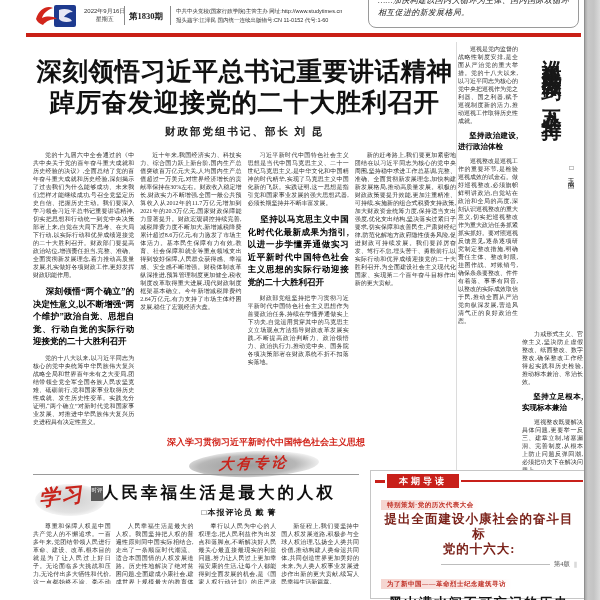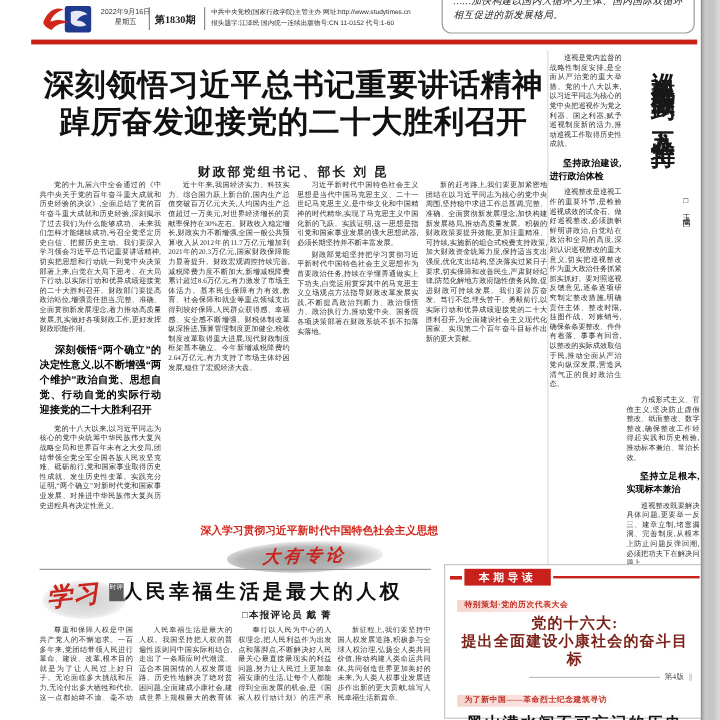--- a/index.html
+++ b/index.html
@@ -19,21 +19,21 @@
   .quote-box{position:absolute;left:368px;top:-14px;width:211px;height:42px;background:#fff;
     border:1.3px solid #9a9a9a;border-radius:8px;overflow:hidden;box-sizing:border-box;padding:8px 9px 0 9px;}
   .quote-box p{margin:0;font-size:8px;line-height:11.5px;color:#222;text-align:justify;letter-spacing:.3px;
     font-style:italic;}
   .red-rule{position:absolute;left:26px;top:33px;width:555px;height:3.5px;background:#c92016;}
 
   
   .main-article{position:absolute;left:33px;top:56px;width:423px;height:433px;}
   .hl{font-family:"Liberation Sans","DejaVu Sans",sans-serif;font-weight:900;color:#111;
     font-size:25.5px;line-height:31px;text-align:center;letter-spacing:.5px;white-space:nowrap;}
-  .byline{margin-top:19px;text-align:center;font-size:10.5px;font-weight:bold;color:#1a1a1a;letter-spacing:2px;}
+  .byline{margin-top:7px;text-align:center;font-size:10.5px;font-weight:bold;color:#1a1a1a;letter-spacing:2px;}
   .cols{position:absolute;left:0;top:95px;width:423px;height:338px;display:flex;gap:6px;overflow:hidden;}
   .col{flex:1;font-size:6px;line-height:8px;text-align:justify;color:#2f2f2f;overflow:hidden;}
   .col p{margin:0 0 2px;text-indent:2em;}
   .col .subhead{font-weight:bold;font-size:8.5px;line-height:12.5px;color:#000;margin:6px 0;text-indent:1.5em;}
   .banner{position:absolute;left:128px;top:378px;width:204px;height:55px;background:#fff;text-align:center;
     padding-top:3px;box-sizing:border-box;}
   .banner-line{font-family:"Liberation Sans","DejaVu Sans",sans-serif;font-weight:bold;color:#d2261c;
     font-size:9px;line-height:11px;white-space:nowrap;text-align:right;}
   .brush{position:relative;width:130px;height:26px;margin:3px 0 0 28px;
     background:radial-gradient(ellipse at 45% 55%, #9c9c9c 0%, #b7b7b7 48%, rgba(183,183,183,0) 78%);
@@ -135,20 +135,21 @@
       <div class="col">
         <p>党的十九届六中全会通过的《中共中央关于党的百年奋斗重大成就和历史经验的决议》,全面总结了党的百年奋斗重大成就和历史经验,深刻揭示了过去我们为什么能够成功、未来我们怎样才能继续成功,号召全党坚定历史自信、把握历史主动。我们要深入学习领会习近平总书记重要讲话精神,切实把思想和行动统一到党中央决策部署上来,自觉在大局下思考、在大局下行动,以实际行动和优异成绩迎接党的二十大胜利召开。财政部门要提高政治站位,增强责任担当,完整、准确、全面贯彻新发展理念,着力推动高质量发展,扎实做好各项财政工作,更好发挥财政职能作用。</p>
         <div class="subhead">深刻领悟“两个确立”的决定性意义,以不断增强“两个维护”政治自觉、思想自觉、行动自觉的实际行动迎接党的二十大胜利召开</div>
         <p>党的十八大以来,以习近平同志为核心的党中央统筹中华民族伟大复兴战略全局和世界百年未有之大变局,团结带领全党全军全国各族人民攻坚克难、砥砺前行,党和国家事业取得历史性成就、发生历史性变革。实践充分证明,“两个确立”对新时代党和国家事业发展、对推进中华民族伟大复兴历史进程具有决定性意义。</p>
       </div>
       <div class="col">
         <p>近十年来,我国经济实力、科技实力、综合国力跃上新台阶,国内生产总值突破百万亿元大关,人均国内生产总值超过一万美元,对世界经济增长的贡献率保持在30%左右。财政收入稳定增长,财政实力不断增强,全国一般公共预算收入从2012年的11.7万亿元增加到2021年的20.3万亿元,国家财政保障能力显著提升。财政宏观调控持续完善,减税降费力度不断加大,新增减税降费累计超过8.6万亿元,有力激发了市场主体活力。基本民生保障有力有效,教育、社会保障和就业等重点领域支出得到较好保障,人民群众获得感、幸福感、安全感不断增强。财税体制改革纵深推进,预算管理制度更加健全,税收制度改革取得重大进展,现代财政制度框架基本确立。今年新增减税降费约2.64万亿元,有力支持了市场主体纾困发展,稳住了宏观经济大盘。</p>
       </div>
       <div class="col">
         <p>习近平新时代中国特色社会主义思想是当代中国马克思主义、二十一世纪马克思主义,是中华文化和中国精神的时代精华,实现了马克思主义中国化新的飞跃。实践证明,这一思想是指引党和国家事业发展的强大思想武器,必须长期坚持并不断丰富发展。</p>
+        <div class="subhead">坚持以马克思主义中国化时代化最新成果为指引,以进一步学懂弄通做实习近平新时代中国特色社会主义思想的实际行动迎接党的二十大胜利召开</div>
         <p>财政部党组坚持把学习贯彻习近平新时代中国特色社会主义思想作为首要政治任务,持续在学懂弄通做实上下功夫,自觉运用贯穿其中的马克思主义立场观点方法指导财政改革发展实践,不断提高政治判断力、政治领悟力、政治执行力,推动党中央、国务院各项决策部署在财政系统不折不扣落实落地。</p>
       </div>
       <div class="col">
         <p>新的赶考路上,我们要更加紧密地团结在以习近平同志为核心的党中央周围,坚持稳中求进工作总基调,完整、准确、全面贯彻新发展理念,加快构建新发展格局,推动高质量发展。积极的财政政策要提升效能,更加注重精准、可持续,实施新的组合式税费支持政策,加大财政资金统筹力度,保持适当支出强度,优化支出结构,坚决落实过紧日子要求,切实保障和改善民生,严肃财经纪律,防范化解地方政府隐性债务风险,促进财政可持续发展。我们要踔厉奋发、笃行不怠,埋头苦干、勇毅前行,以实际行动和优异成绩迎接党的二十大胜利召开,为全面建设社会主义现代化国家、实现第二个百年奋斗目标作出新的更大贡献。</p>
       </div>
     </div>
     <div class="banner">
       <div class="banner-line">深入学习贯彻习近平新时代中国特色社会主义思想</div>
       <div class="brush">
         <span>大有专论</span>
@@ -202,22 +203,22 @@
   </div>
 
   <div class="digest">
     <div class="digest-head">
       <div class="accent"></div>
       <div class="digest-tab">本期导读</div>
       <div class="line"></div>
     </div>
     <div class="digest-body">
       <div><span class="tag">特别策划·党的历次代表大会</span></div>
+      <div class="d-title1">提出全面建设小康社会的奋斗目标</div>
       <div class="d-title1">党的十六大:</div>
-      <div class="d-title1">提出全面建设小康社会的奋斗目标</div>
       <div class="page-row">
         <div class="ln"></div>
         <span class="pref">第4版</span>
         <span class="sl">∥</span>
       </div>
       <div><span class="tag">为了新中国——革命烈士纪念建筑寻访</span></div>
       <div class="d-title2">黑山潢水间不可忘记的历史</div>
     </div>
   </div>
 

